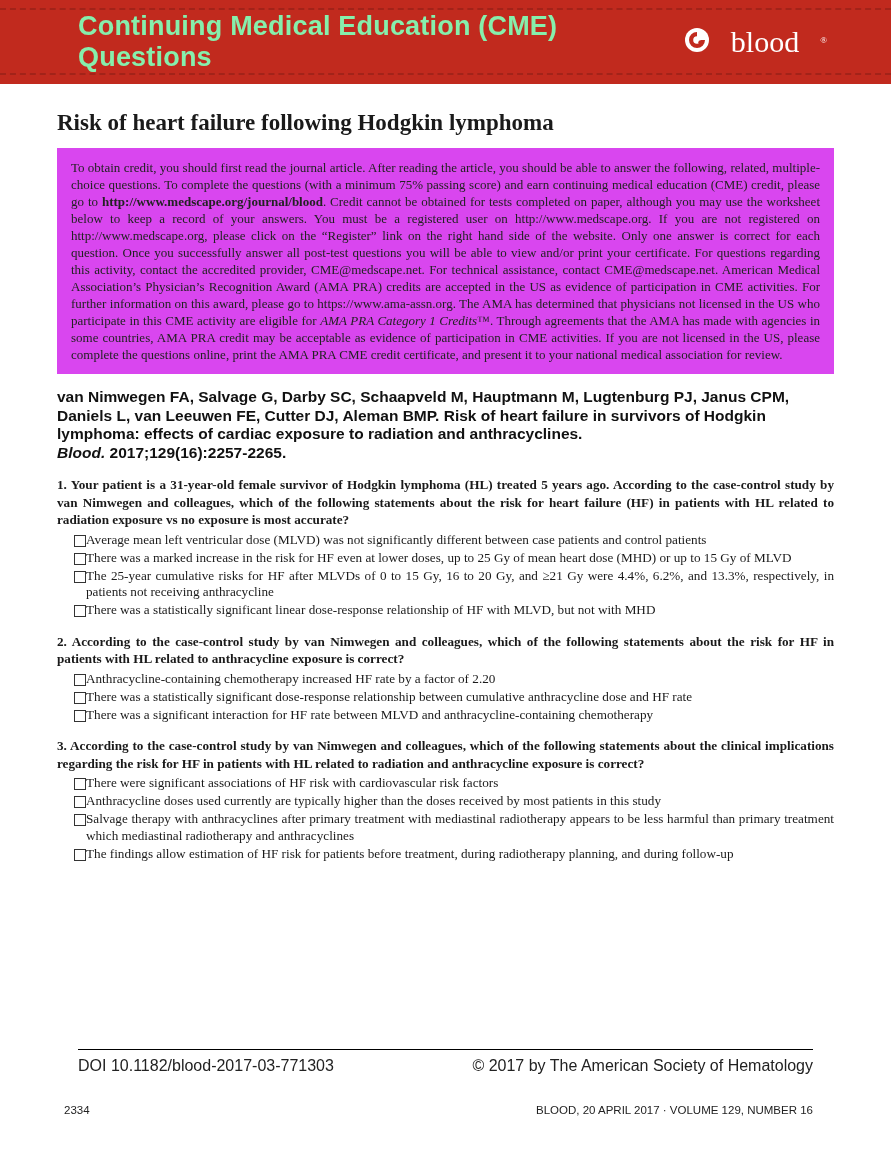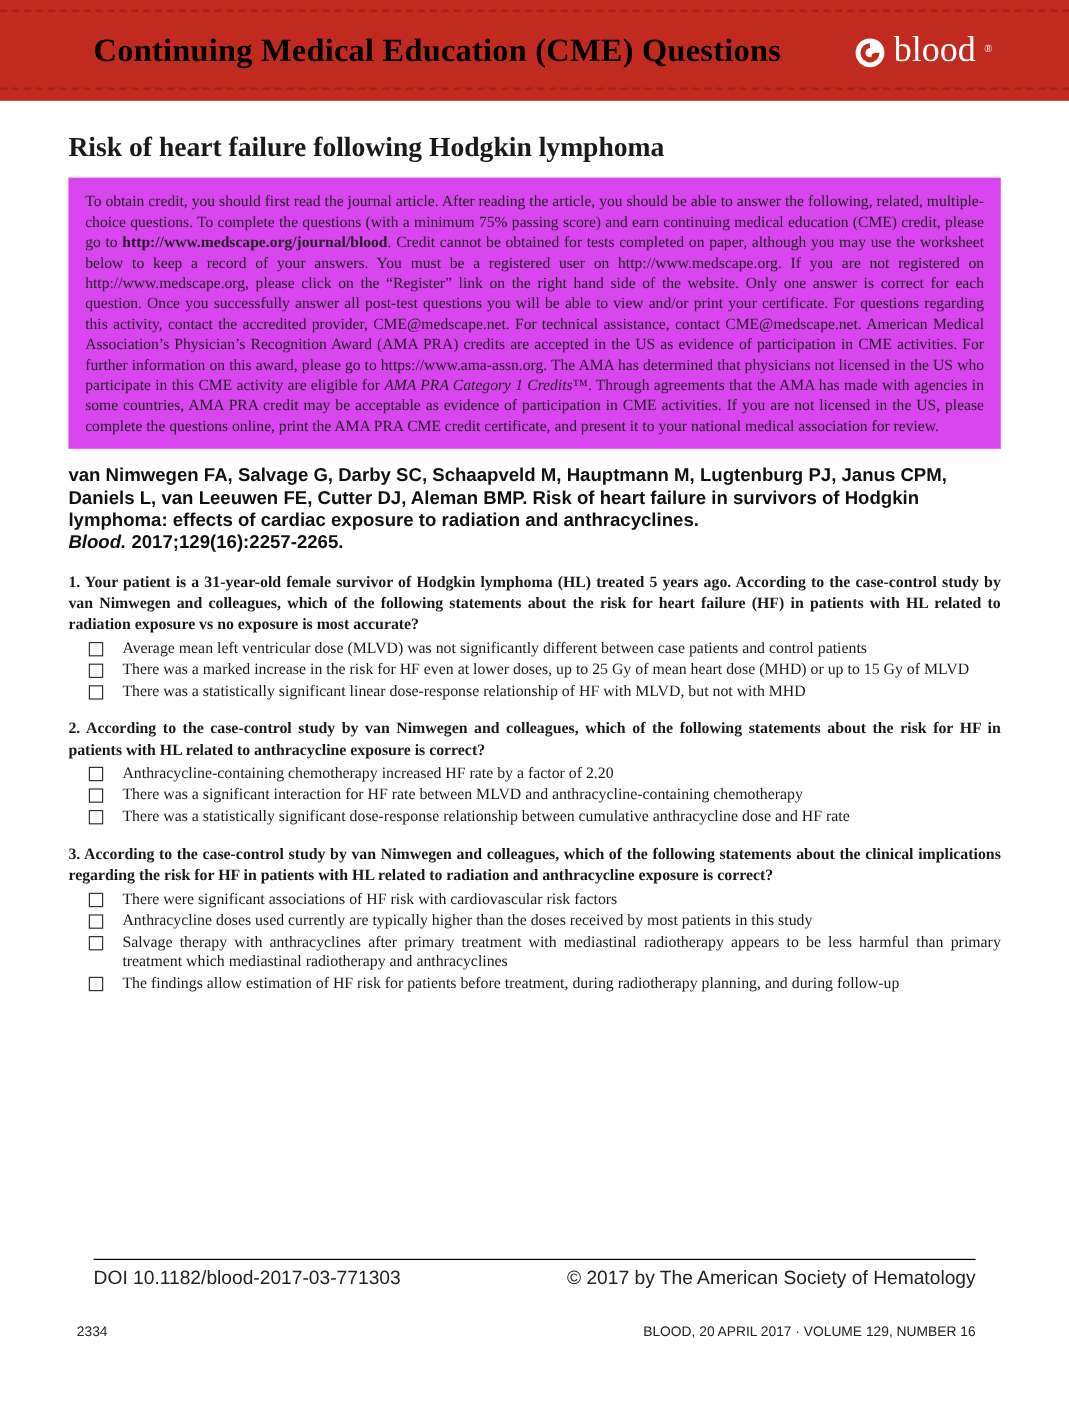--- a/index.html
+++ b/index.html
@@ -7,42 +7,42 @@
         font-family:"Liberation Serif",serif;color:#1a1a1a;overflow:hidden;}
 
   
   .banner{position:relative;height:84px;background:#c12a1e;display:flex;
           align-items:center;justify-content:space-between;
           padding:0 64px 0 78px;box-sizing:border-box;}
   .banner-dash{position:absolute;left:0;right:0;height:0;
                border-top:2px dashed rgba(0,0,0,0.16);}
   .banner-dash.top{top:8px;}
   .banner-dash.bottom{bottom:9px;}
-  .banner-title{margin:0;font-family:Liberation Serif, serif;
-                font-weight:bold;font-size:27px;color:#000000;letter-spacing:.2px;}
-  .logo{display:flex;align-items:flex-end;gap:7px;}
+  .banner-title{margin:0;font-family:Liberation Sans, sans-serif;
+                font-weight:bold;font-size:27px;color:#86efac;letter-spacing:.2px;}
+  .logo{display:flex;align-items:flex-start;gap:21px;}
   .logo-text{font-family:"Liberation Serif",serif;color:#ffffff;font-size:30px;line-height:1;}
   .logo-tm{color:#ffffff;font-size:9px;align-self:flex-start;margin-top:8px;}
 
   
   .content{padding:0 57px;}
   .article-title{font-size:23px;font-weight:bold;margin:26px 0 12px 0;}
 
   .instructions{background:#d946ef;padding:11px 14px;}
   .instr-text{margin:0;font-size:13px;line-height:17px;text-align:justify;color:#222;}
   .b{font-weight:bold}
   .i{font-style:italic}
 
   .citation{font-family:"Liberation Sans",sans-serif;font-weight:bold;
             font-size:15.5px;line-height:18.5px;margin:14px 0 0 0;color:#111;}
 
   .question{margin-top:14px;}
   .stem{margin:0 0 3px 0;font-weight:bold;font-size:13.2px;line-height:17.5px;text-align:justify;}
   .options{margin-left:17px;}
-  .option{display:flex;gap:16px;margin-bottom:1.5px;}
+  .option{display:flex;gap:0;margin-bottom:1.5px;}
   .checkbox{flex:0 0 auto;width:10px;height:10px;border:1px solid #333;
             margin-top:3px;background:#ffffff;cursor:pointer;}
   .option-text{font-size:13.2px;line-height:16.5px;text-align:justify;flex:1;}
 
   
   .footer-divider{position:absolute;left:78px;right:78px;top:1049px;border-top:1.5px solid #000;}
   .doi-row{position:absolute;left:78px;right:78px;top:1057px;display:flex;
            justify-content:space-between;font-family:"Liberation Sans",sans-serif;
            font-size:16px;color:#222;}
   .page-footer{position:absolute;left:64px;right:78px;top:1104px;display:flex;
@@ -87,39 +87,43 @@
         <div class="option">
           <span class="checkbox"></span>
           <span class="option-text">Average mean left ventricular dose (MLVD) was not significantly different between case patients and control patients</span>
         </div>
         <div class="option">
           <span class="checkbox"></span>
           <span class="option-text">There was a marked increase in the risk for HF even at lower doses, up to 25 Gy of mean heart dose (MHD) or up to 15 Gy of MLVD</span>
         </div>
         <div class="option">
           <span class="checkbox"></span>
+          <span class="option-text">The 25-year cumulative risks for HF after MLVDs of 0 to 15 Gy, 16 to 20 Gy, and ≥21 Gy were 4.4%, 6.2%, and 13.3%, respectively, in patients not receiving anthracycline</span>
+        </div>
+        <div class="option">
+          <span class="checkbox"></span>
           <span class="option-text">There was a statistically significant linear dose-response relationship of HF with MLVD, but not with MHD</span>
         </div>
       </div>
     </section>
 
     <section class="question">
       <p class="stem">2. According to the case-control study by van Nimwegen and colleagues, which of the following statements about the risk for HF in patients with HL related to anthracycline exposure is correct?</p>
       <div class="options">
         <div class="option">
           <span class="checkbox"></span>
           <span class="option-text">Anthracycline-containing chemotherapy increased HF rate by a factor of 2.20</span>
         </div>
         <div class="option">
           <span class="checkbox"></span>
-          <span class="option-text">There was a significant interaction for HF rate between MLVD and anthracycline-containing chemotherapy</span>
+          <span class="option-text">There was a statistically significant dose-response relationship between cumulative anthracycline dose and HF rate</span>
         </div>
         <div class="option">
           <span class="checkbox"></span>
-          <span class="option-text">There was a statistically significant dose-response relationship between cumulative anthracycline dose and HF rate</span>
+          <span class="option-text">There was a significant interaction for HF rate between MLVD and anthracycline-containing chemotherapy</span>
         </div>
       </div>
     </section>
 
     <section class="question">
       <p class="stem">3. According to the case-control study by van Nimwegen and colleagues, which of the following statements about the clinical implications regarding the risk for HF in patients with HL related to radiation and anthracycline exposure is correct?</p>
       <div class="options">
         <div class="option">
           <span class="checkbox"></span>
           <span class="option-text">There were significant associations of HF risk with cardiovascular risk factors</span>

